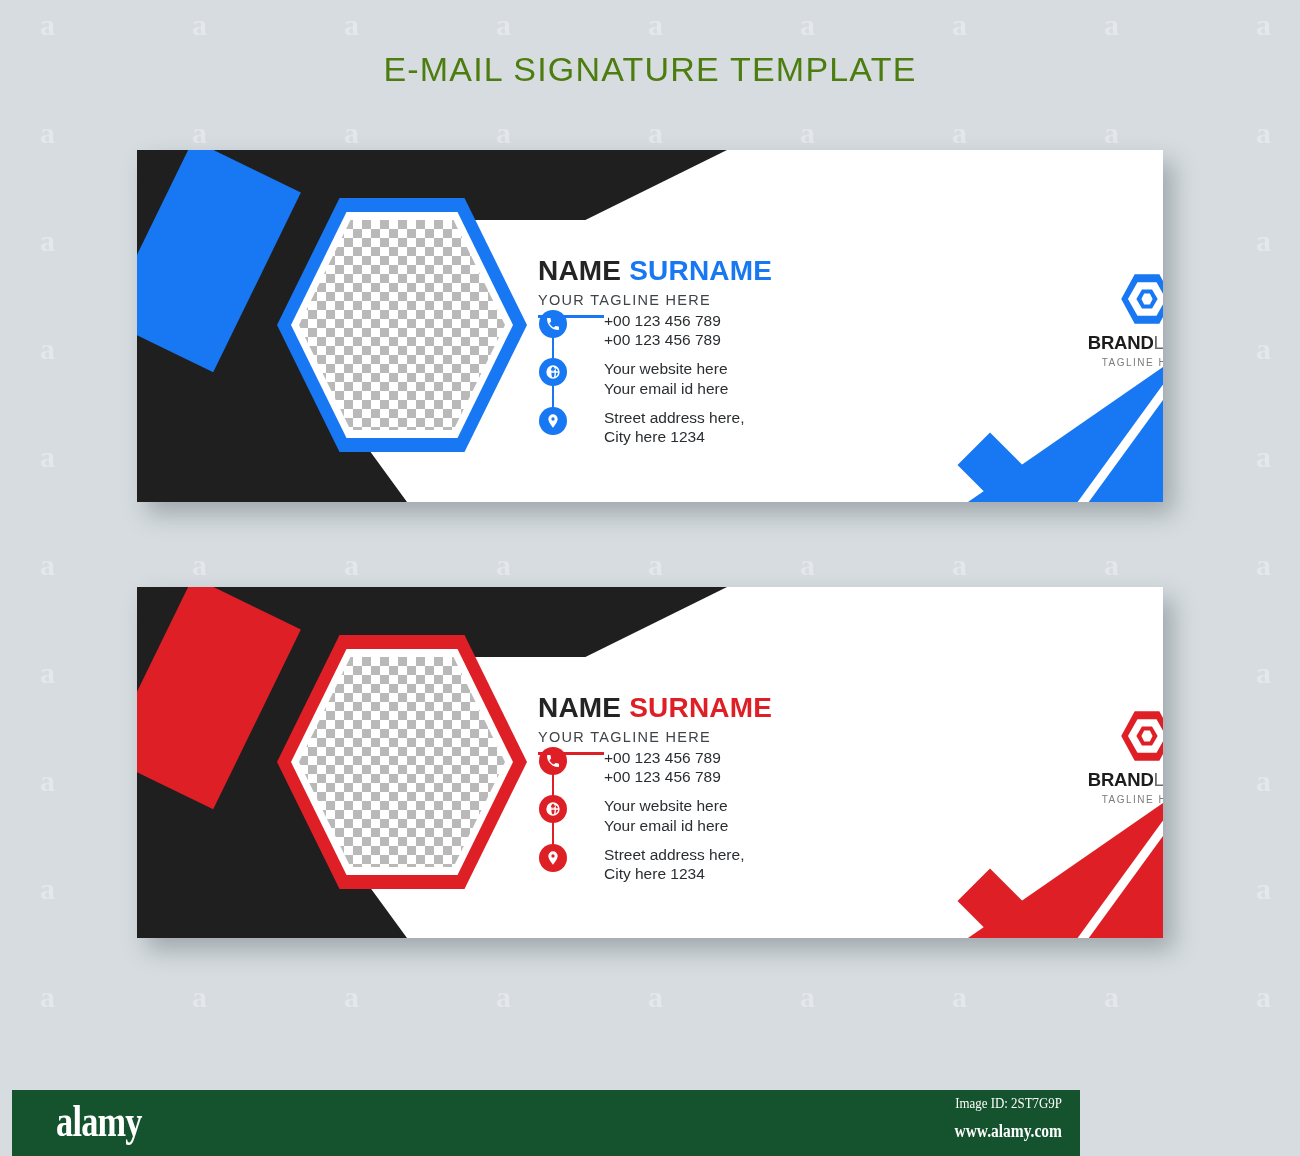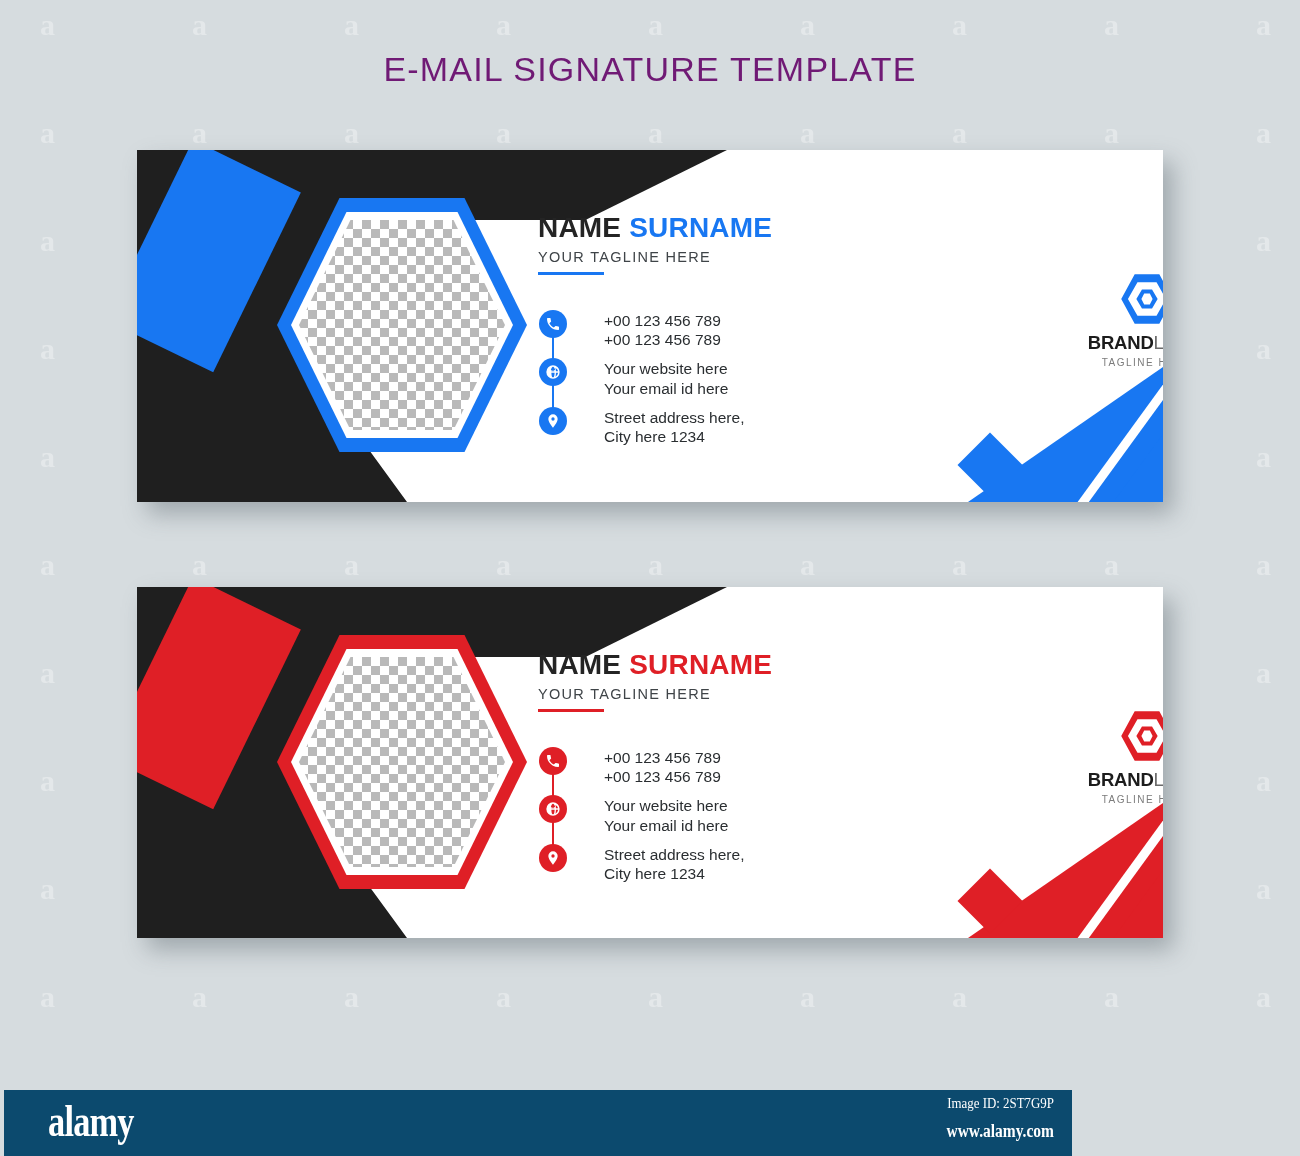--- a/index.html
+++ b/index.html
@@ -36,21 +36,21 @@
 
   
   #page-title {
     position: absolute;
     top: 50px;
     left: 0;
     width: 1300px;
     text-align: center;
     font-size: 34px;
     letter-spacing: 1.2px;
-    color: #701a75;
+    color: #4d7c0f;
     font-weight: 400;
     z-index: 3;
   }
 
   
   .card {
     position: absolute;
     left: 137px;
     width: 1026px;
     background: #ffffff;
@@ -142,21 +142,21 @@
   }
   .corner-deco .diamond {
     position: absolute;
     right: 150px; bottom: 14px;
     width: 46px; height: 46px;
     transform: rotate(45deg);
   }
 
   
   .identity { position: absolute; left: 401px; top: 63px; z-index: 5; }
-  .name-line { font-size: 28px; font-weight: 700; letter-spacing: 0.2px; line-height: 1.05; }
+  .name-line { font-size: 28px; font-weight: 700; letter-spacing: 0.2px; line-height: 1.05; margin-top: 43px; }
   .name-first { color: #242424; }
   .tagline {
     margin-top: 7px;
     font-size: 14.5px;
     letter-spacing: 1.3px;
     color: #3f4448;
   }
   .tagline-rule { margin-top: 7px; width: 66px; height: 3px; }
 
   
@@ -182,23 +182,23 @@
   .brand { position: absolute; left: 925px; top: 122px; width: 170px; text-align: center; z-index: 5; }
   .brand svg { width: 56px; height: 54px; display: block; margin: 0 auto 6px; }
   .brand-name { font-size: 18.5px; font-weight: 700; letter-spacing: -0.2px; }
   .brand-name .b1 { color: #1c1c1c; }
   .brand-name .b2 { color: #6b6b6b; font-weight: 400; }
   .brand-tag { font-size: 10px; letter-spacing: 1.5px; color: #7b7b7b; margin-top: 3px; }
 
   
   #footer {
     position: absolute;
-    left: 4px; bottom: 0;
+    left: 12px; bottom: 0;
     width: 1068px; height: 66px;
-    background: #0c4a6e;
+    background: #14532d;
     z-index: 6;
   }
   #footer .alamy-mark {
     position: absolute;
     left: 44px; top: 6px;
     font-family: "Liberation Serif", serif;
     font-weight: 700;
     font-size: 44px;
     color: #ffffff;
     transform: scaleX(0.78);

